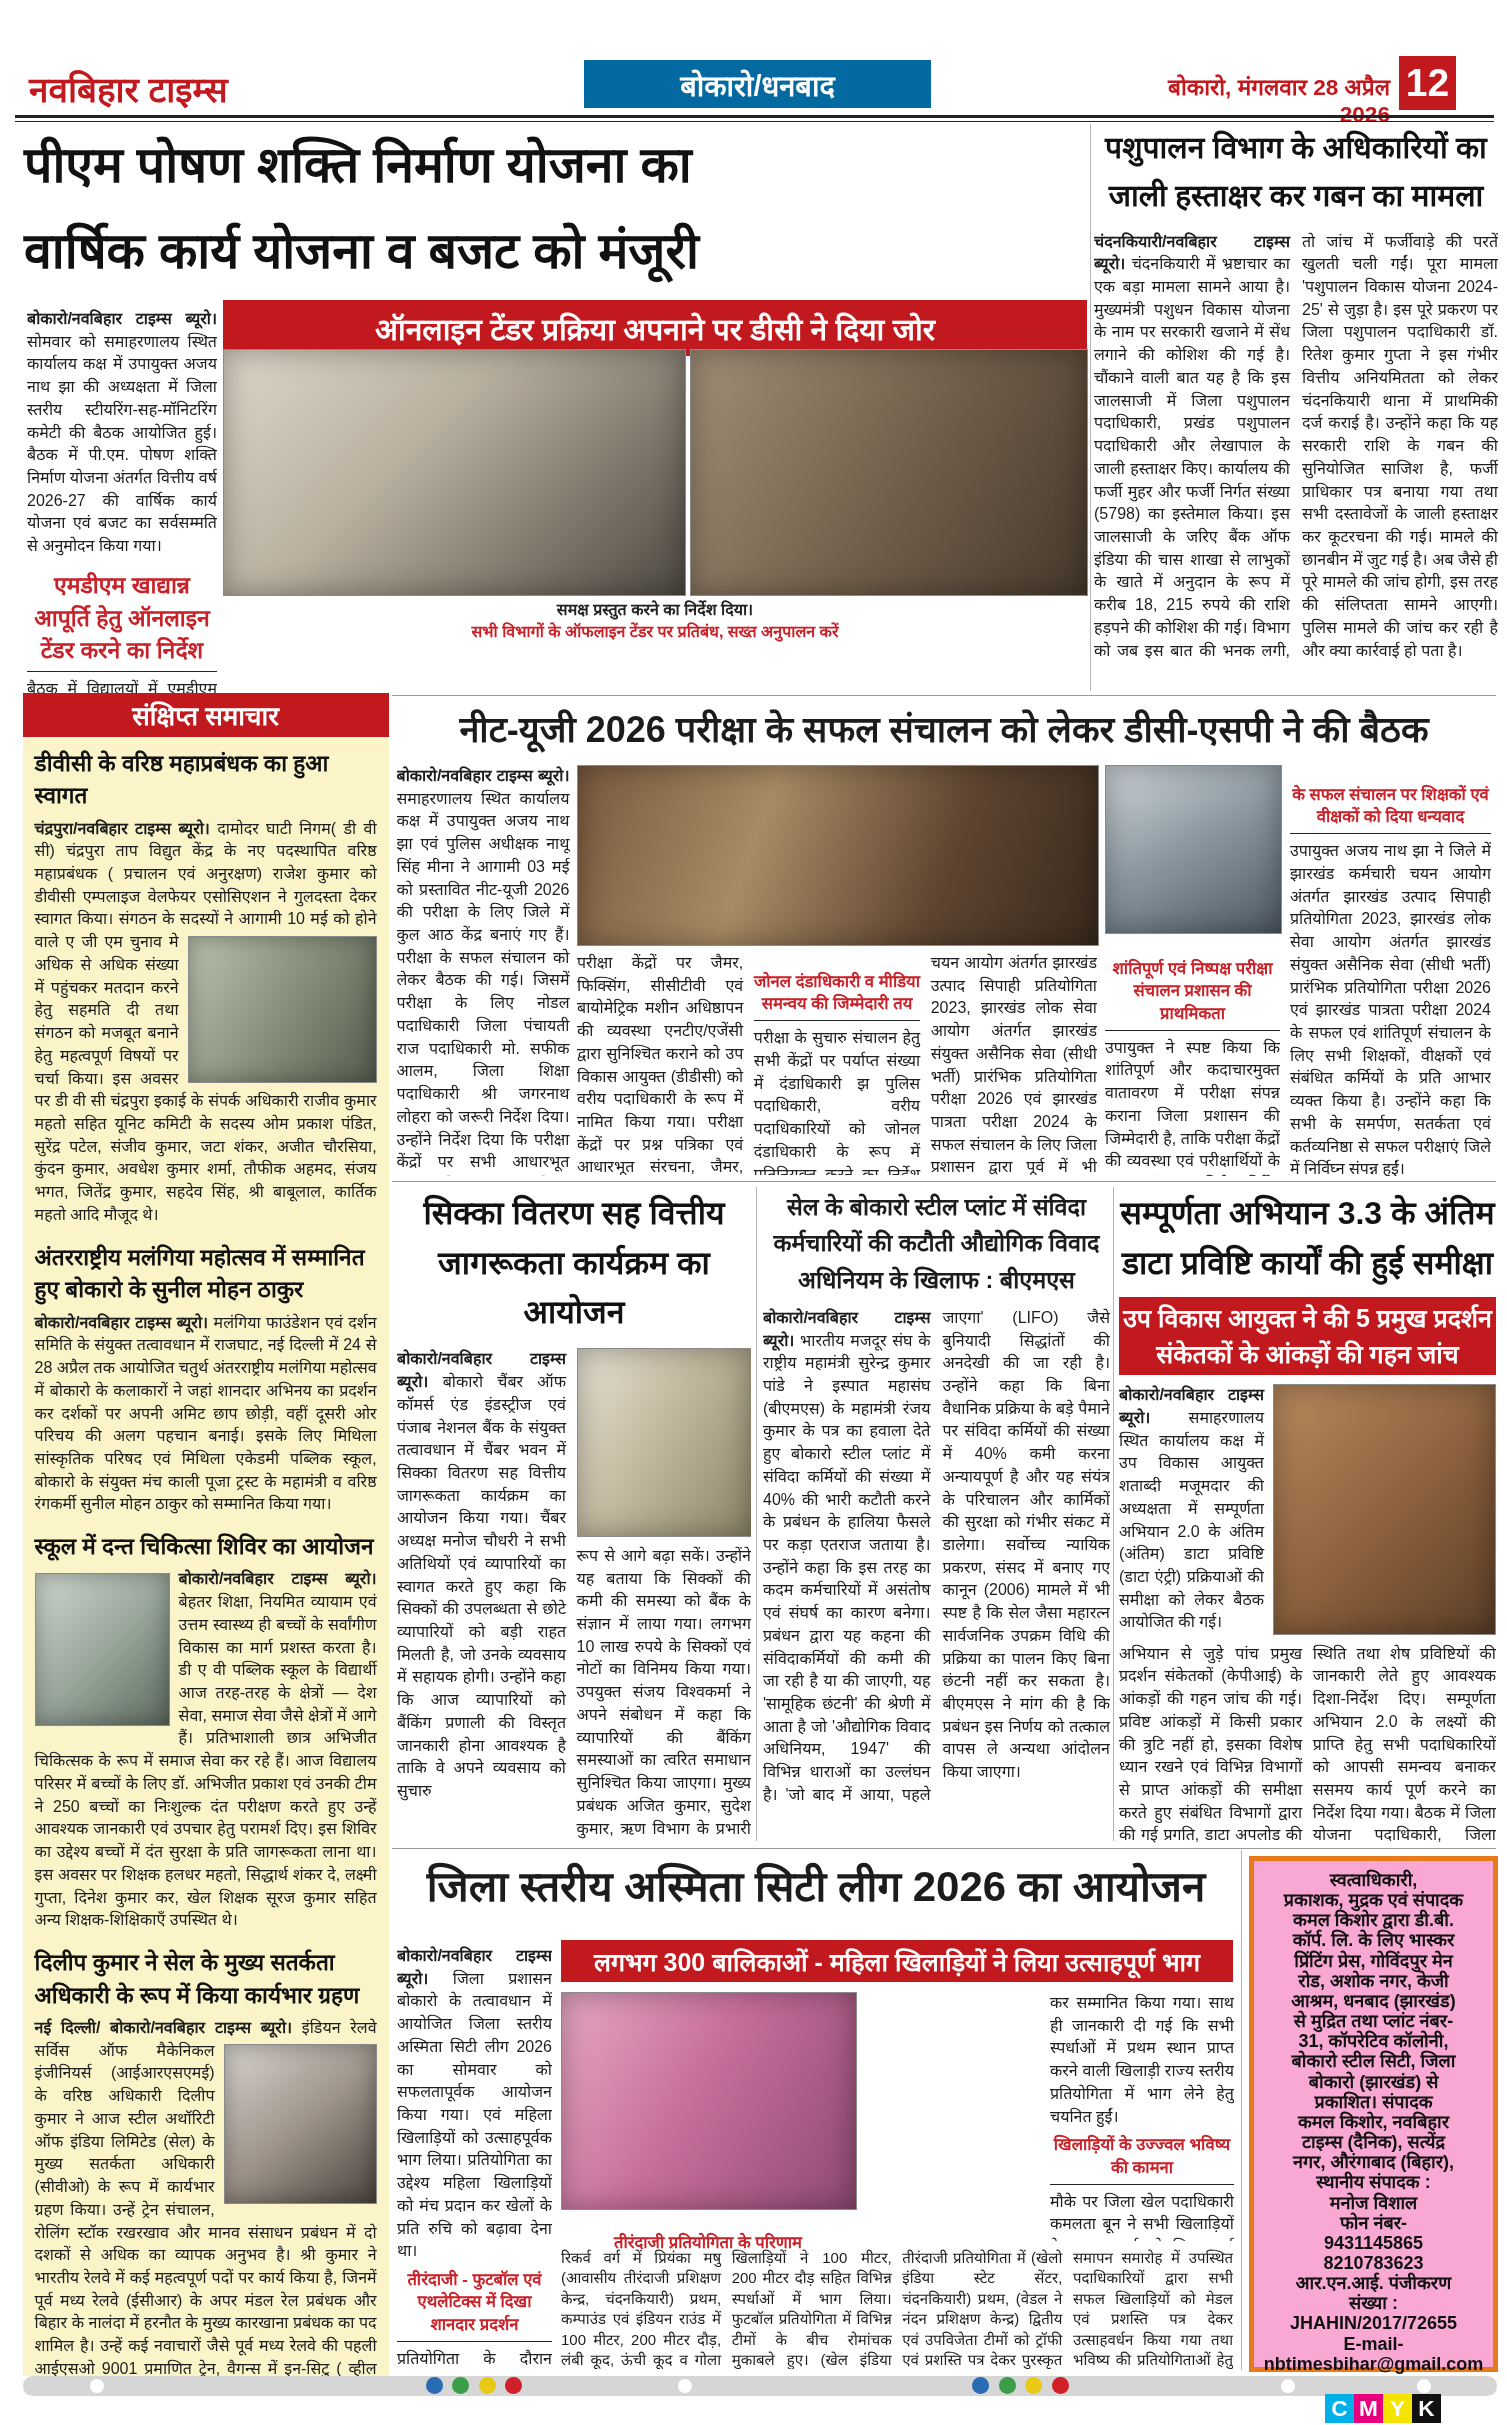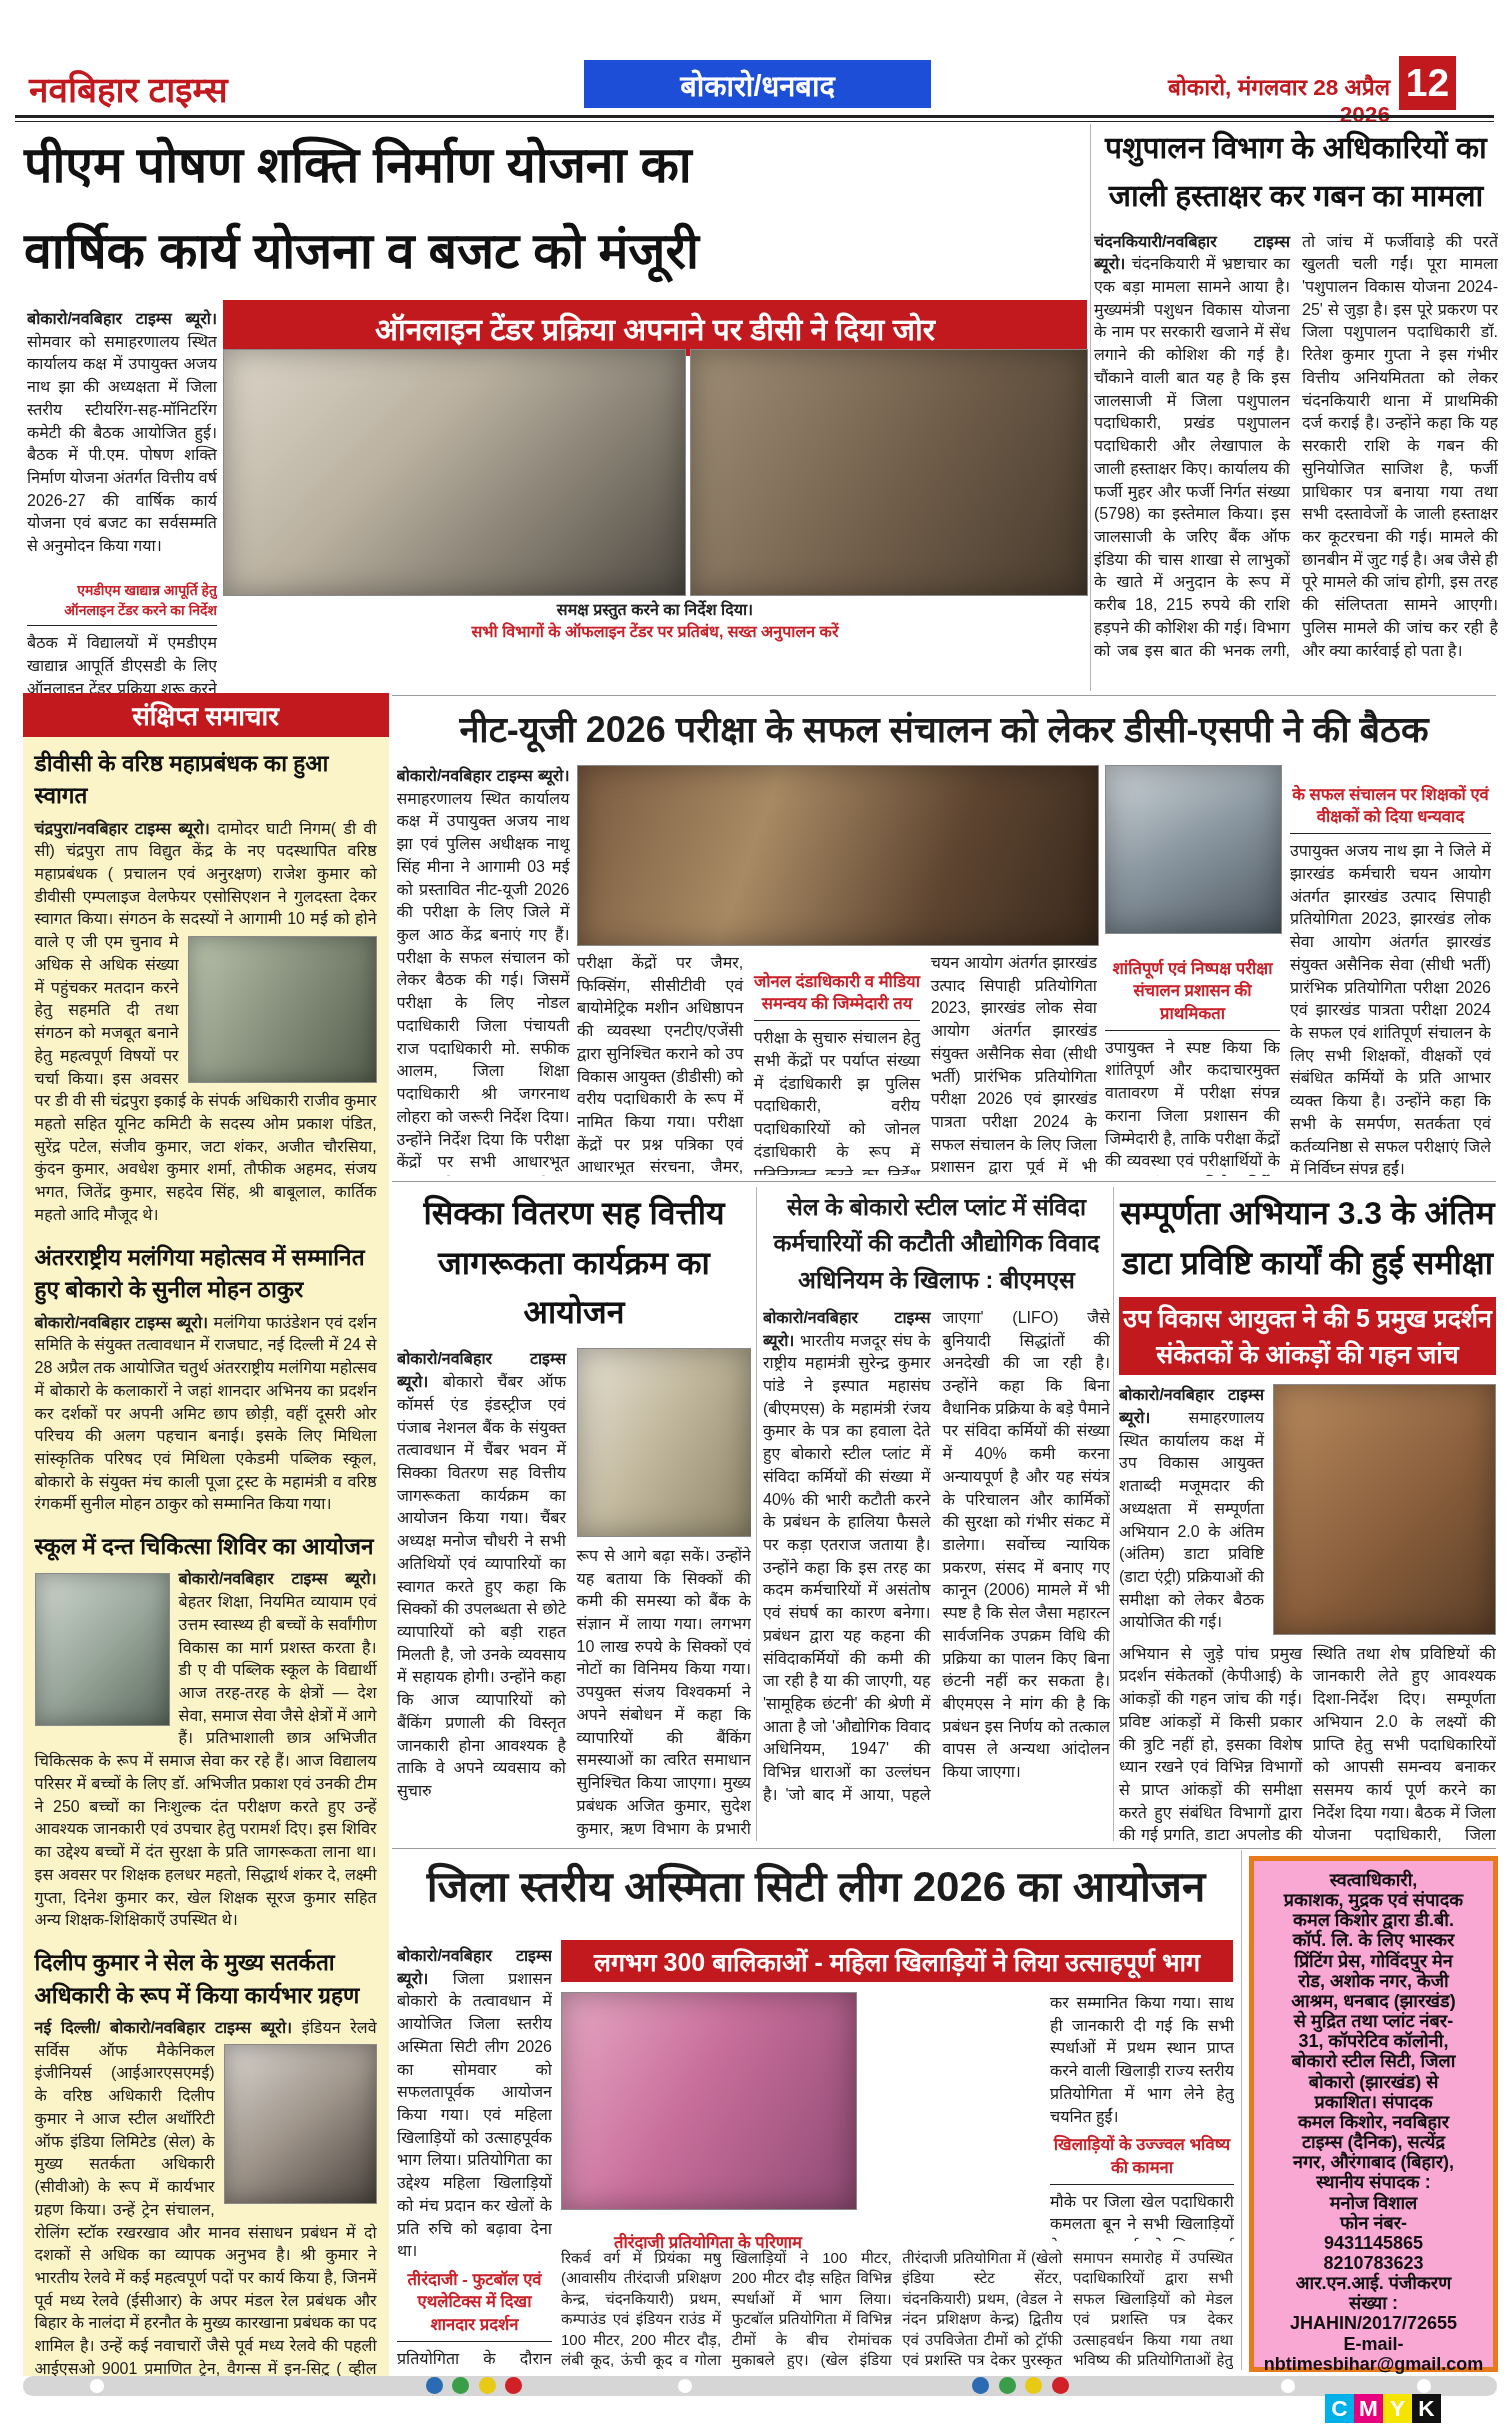--- a/index.html
+++ b/index.html
@@ -1,20 +1,20 @@
 <!DOCTYPE html>
 <html style="font-size:12px"><head>
 <meta charset="utf-8">
 <style>
   html,body{margin:0;padding:0;background:#e8e8e8;}
   .page{position:relative;width:1508px;height:2426px;background:#ffffff;margin:0 auto;
         font-family:"Liberation Sans","DejaVu Sans",sans-serif;color:#1c1c1c;overflow:hidden;}
   
   .paper-name{position:absolute;left:29px;top:65px;font-size:35px;font-weight:800;color:#c2191f;}
-  .edition-box{position:absolute;left:584px;top:60px;width:347px;height:48px;background:#1d4ed8;
+  .edition-box{position:absolute;left:584px;top:60px;width:347px;height:48px;background:#0369a1;
                color:#fff;font-size:29px;font-weight:800;display:flex;align-items:center;justify-content:center;}
   .dateline{position:absolute;left:1134px;top:71px;width:256px;text-align:right;font-size:22.6px;font-weight:800;color:#c2191f;}
   .page-no{position:absolute;left:1399px;top:56px;width:57px;height:54px;background:#c2191f;color:#fff;
            font-size:39px;font-weight:800;display:flex;align-items:center;justify-content:center;}
   .mast-rule{position:absolute;left:15px;top:115px;width:1479px;border-top:3px solid #222;}
   .mast-rule2{position:absolute;left:15px;top:121px;width:1479px;border-top:0.8px solid #222;}
   
   .headline{font-weight:800;color:#121212;}
   .body-txt{font-size:16px;line-height:1.42;text-align:justify;color:#1d1d1d;}
   .byline{font-weight:800;}
@@ -116,21 +116,21 @@
   <div class="mast-rule"></div>
   <div class="mast-rule2"></div>
 
   <div class="lead-headline">
     <div>पीएम पोषण शक्ति निर्माण योजना का</div>
     <div>वार्षिक कार्य योजना व बजट को मंजूरी</div>
   </div>
   <div class="lead-col body-txt">
     <b class="byline">बोकारो/नवबिहार टाइम्स ब्यूरो।</b>
     <span>सोमवार को समाहरणालय स्थित कार्यालय कक्ष में उपायुक्त अजय नाथ झा की अध्यक्षता में जिला स्तरीय स्टीयरिंग-सह-मॉनिटरिंग कमेटी की बैठक आयोजित हुई। बैठक में पी.एम. पोषण शक्ति निर्माण योजना अंतर्गत वित्तीय वर्ष 2026-27 की वार्षिक कार्य योजना एवं बजट का सर्वसम्मति से अनुमोदन किया गया।</span>
-    <div class="red-sub rule-u" style="font-size:14px;margin-top:23px;text-align:right;">एमडीएम खाद्यान्न आपूर्ति हेतु ऑनलाइन टेंडर करने का निर्देश</div>
+    <div class="red-sub rule-u" style="font-size:23px;margin-top:11px;">एमडीएम खाद्यान्न आपूर्ति हेतु ऑनलाइन टेंडर करने का निर्देश</div>
     <span>बैठक में विद्यालयों में एमडीएम खाद्यान्न आपूर्ति डीएसडी के लिए ऑनलाइन टेंडर प्रक्रिया शुरू करने को लेकर चर्चा की गई। उपायुक्त ने जिला शिक्षा अधीक्षक अतुल कुमार चौबे को ऑनलाइन टेंडर जारी करने तथा आरएफपी तैयार कर जिला स्तरीय आंतरिक निविदा समिति के</span>
   </div>
   <div class="kicker lead-kicker">ऑनलाइन टेंडर प्रक्रिया अपनाने पर डीसी ने दिया जोर</div>
   <div class="photo lead-photo1"></div>
   <div class="photo lead-photo2"></div>
   <div class="lead-bottom">
     <div class="lead-cap">
       <span class="c1">समक्ष प्रस्तुत करने का निर्देश दिया।</span>
       <div class="c2">सभी विभागों के ऑफलाइन टेंडर पर प्रतिबंध, सख्त अनुपालन करें</div>
     </div>

